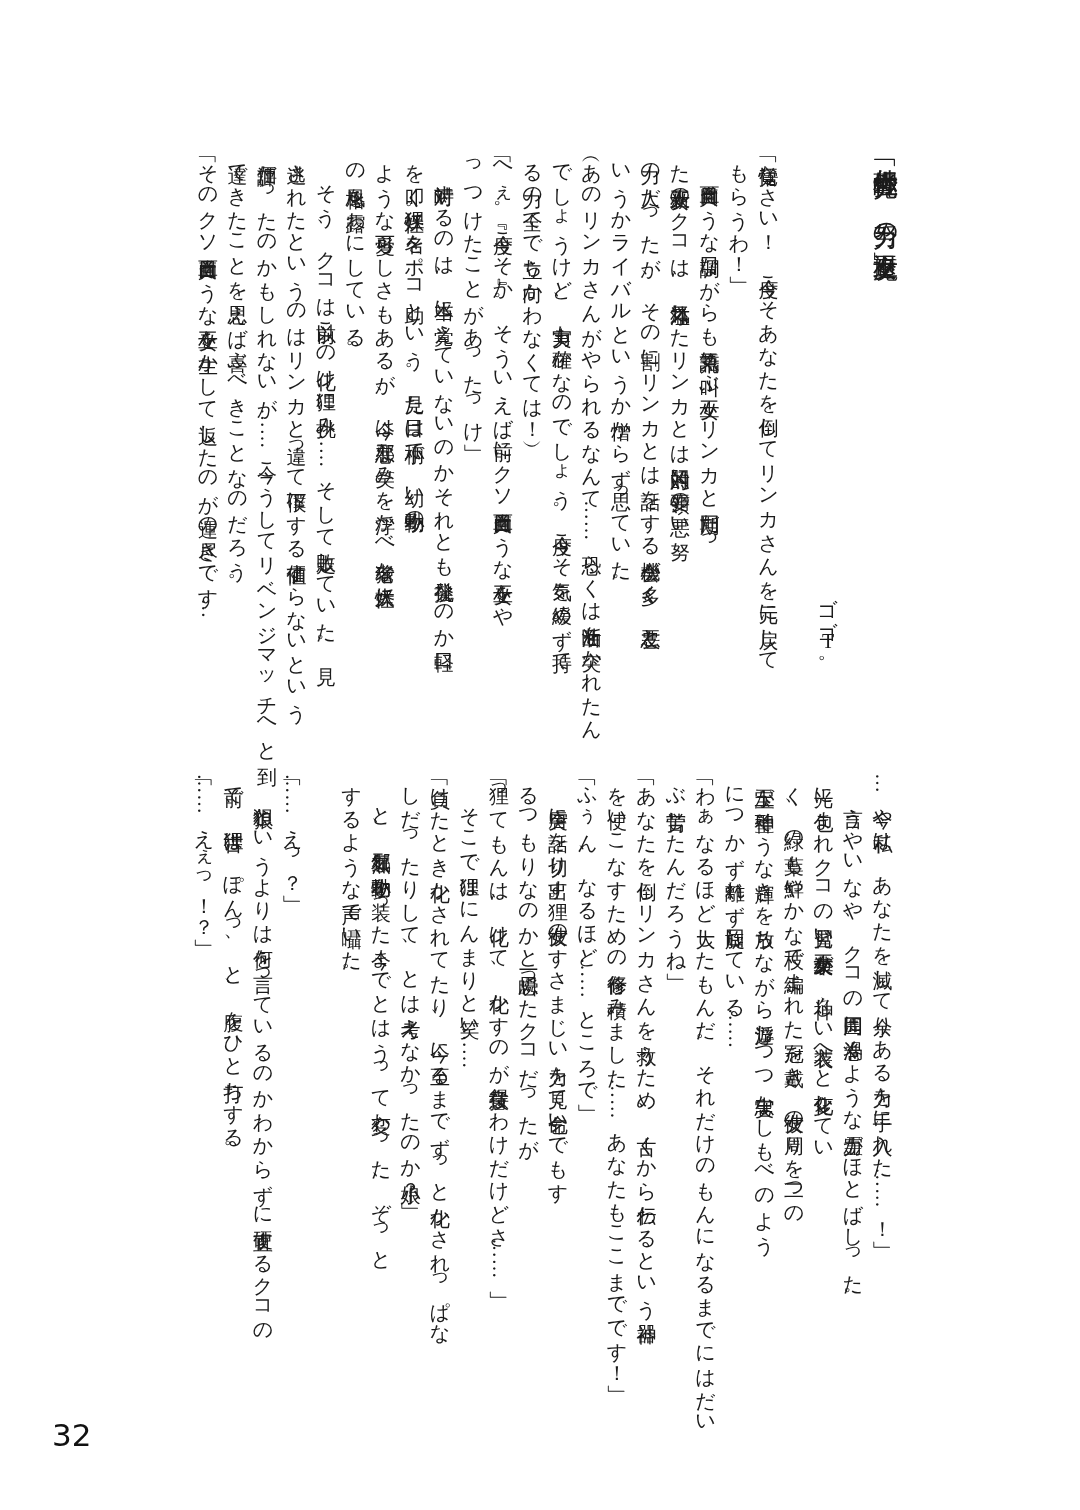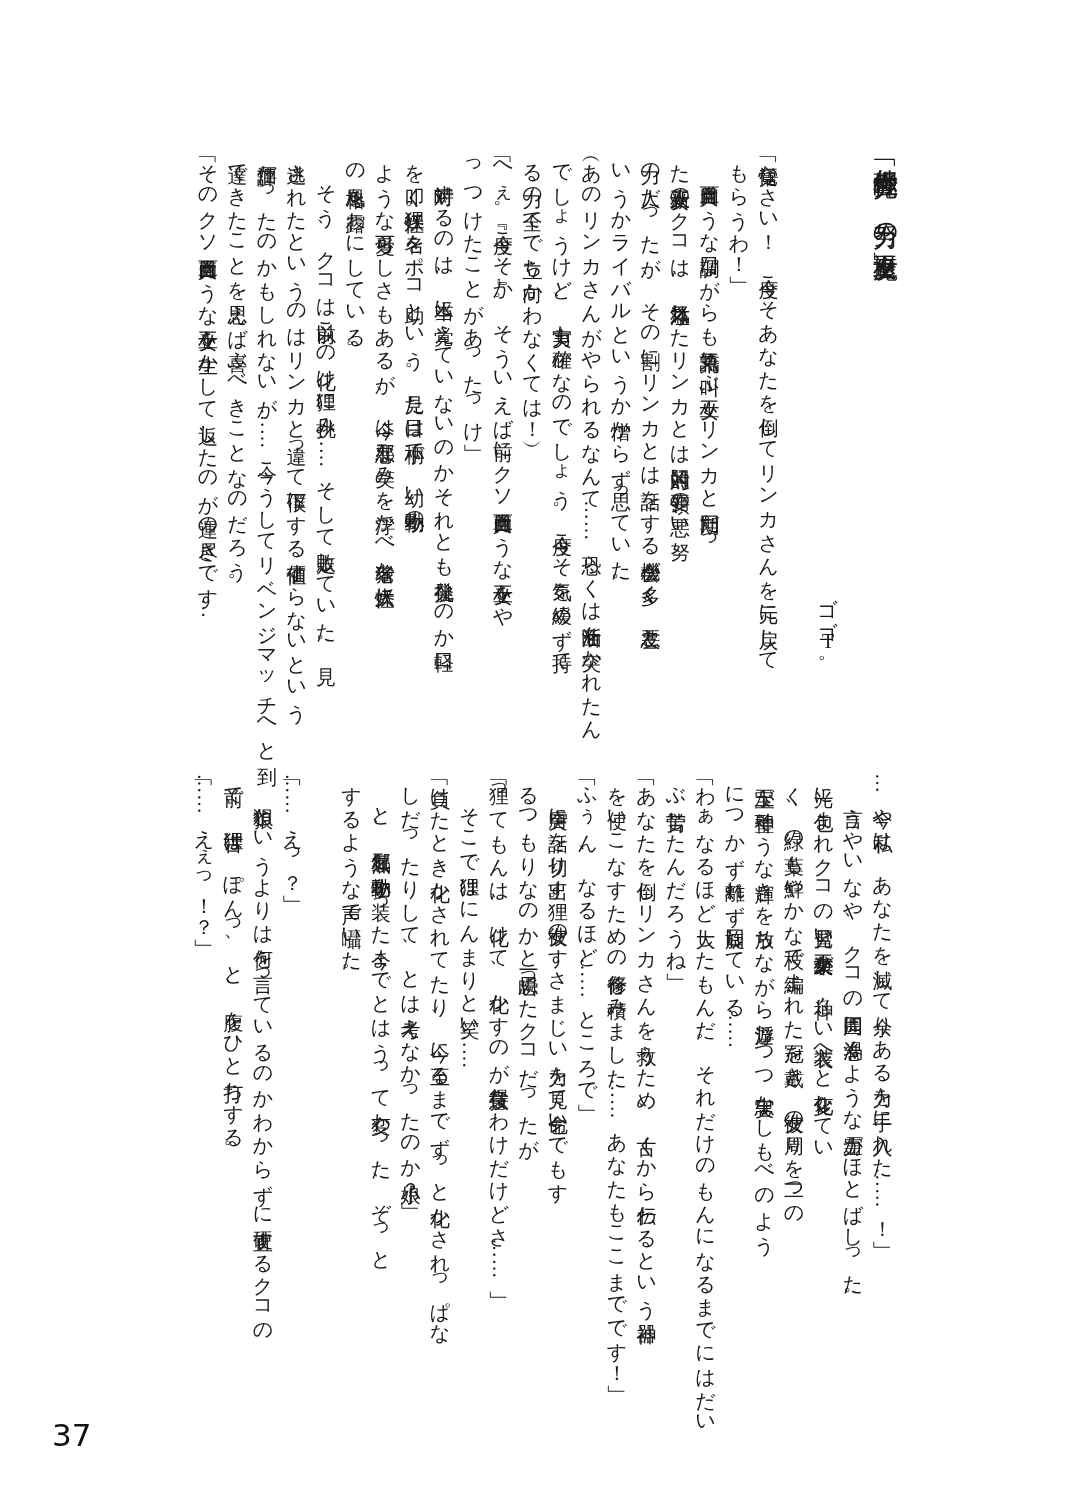--- a/index.html
+++ b/index.html
@@ -115,15 +115,15 @@
       <p class="line">しだったりして、とは考えなかったのか小娘？」</p>
       <p class="line">　と、無邪気な小動物を装った今までとはうって変わった、ぞっと</p>
       <p class="line">するような声で囁いた。</p>
       <p class="line">　</p>
       <p class="line">「……えっ？」</p>
       <p class="line">　狼狽というよりは何を言っているのかわからずに硬直するクコの</p>
       <p class="line">前で、古狸は、ぽんっ、と、腹をひと打ちする。</p>
       <p class="line">「……えぇっ！？」</p>
     </section>
 
-  <div class="page-number">37</div>
+  <div class="page-number">32</div>
 
 </div>
 
 </body></html>

